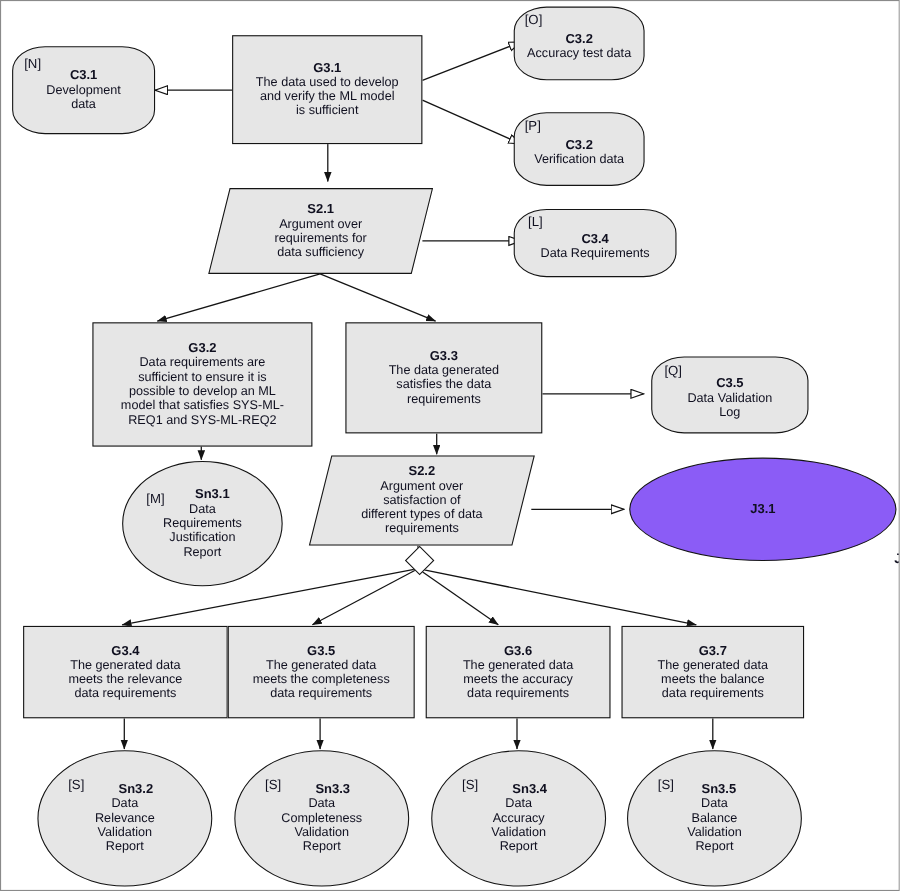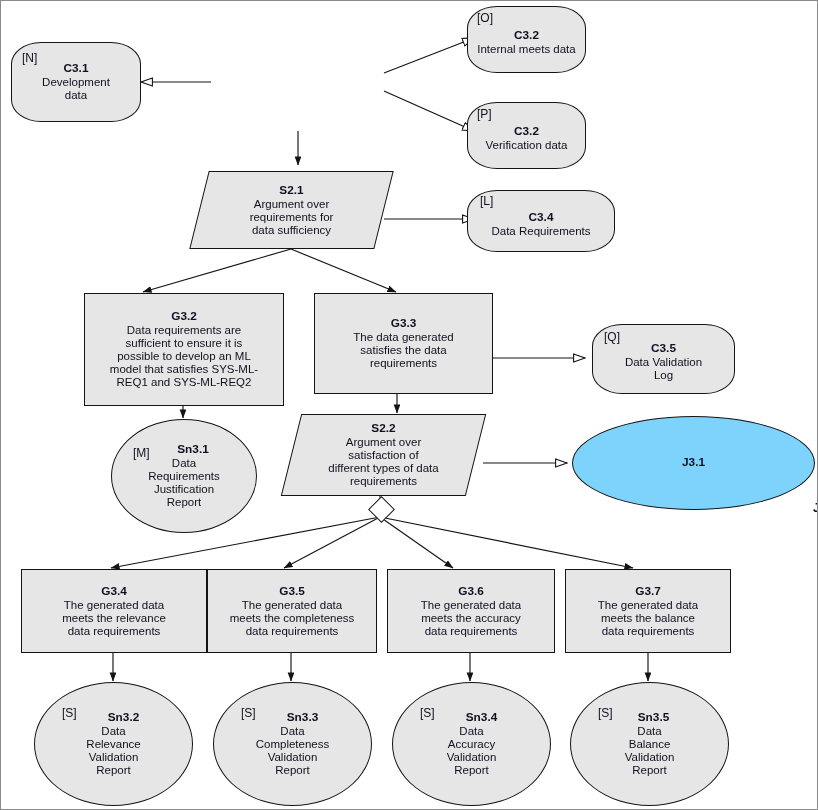--- a/index.html
+++ b/index.html
@@ -58,21 +58,21 @@
     border-radius:30px/22px;
   }
   
   .solution{
     background:#e6e6e6;
     border:1.3px solid #141414;
     border-radius:50%;
   }
   
   .justification{
-    background:#7dd3fc;
+    background:#8b5cf6;
     border:1.3px solid #141414;
     border-radius:50%;
   }
   
   .strategy{
     background:transparent;
     border:none;
   }
   .strategy .skew{
     position:absolute;
@@ -163,25 +163,31 @@
     </g>
   </svg>
 
   <div class="node context" style="left:10px;top:41px;width:130px;height:80px;">
     <span class="tag" style="left:10px;top:9px;">[N]</span>
     <span class="nid">C3.1</span>
     <span class="ntext">Development
 data</span>
   </div>
 
+  <div class="node goal" style="left:210px;top:31px;width:173px;height:99px;">
+    <span class="nid">G3.1</span>
+    <span class="ntext">The data used to develop
+and verify the ML model
+is sufficient</span>
+  </div>
 
   <div class="node context" style="left:466px;top:5px;width:119px;height:67px;">
     <span class="tag" style="left:9px;top:5px;">[O]</span>
     <span class="nid" style="margin-top:6px;">C3.2</span>
-    <span class="ntext">Internal meets data</span>
+    <span class="ntext">Accuracy test data</span>
   </div>
 
   <div class="node context" style="left:466px;top:101px;width:119px;height:67px;">
     <span class="tag" style="left:9px;top:5px;">[P]</span>
     <span class="nid" style="margin-top:6px;">C3.2</span>
     <span class="ntext">Verification data</span>
   </div>
 
   <div class="node strategy" style="left:198px;top:170px;width:185px;height:78px;">
     <div class="skew"></div>

